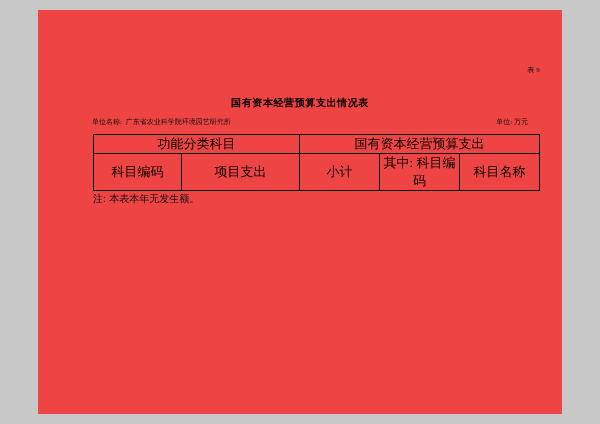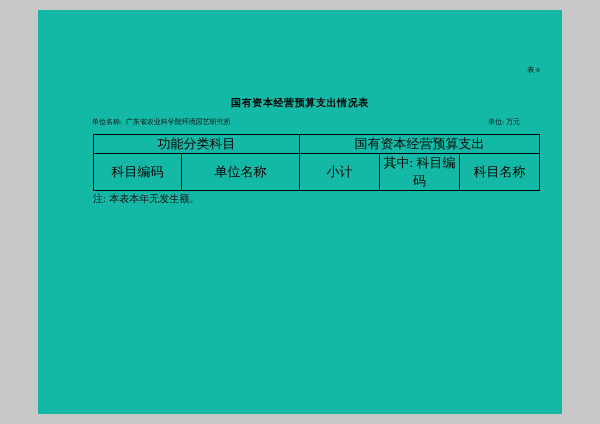--- a/index.html
+++ b/index.html
@@ -12,21 +12,21 @@
     background: #c8c8c8;
     font-family: "Liberation Serif", serif;
     overflow: hidden;
   }
   .page {
     position: absolute;
     left: 38px;
     top: 10px;
     width: 524px;
     height: 404px;
-    background: #14b8a6;
+    background: #ef4444;
     box-sizing: border-box;
     text-decoration: underline;
   }
   .sheet-no {
     position: absolute;
     right: 22px;
     top: 55px;
     font-size: 7px;
     color: #111;
     letter-spacing: 0.2px;
@@ -38,21 +38,21 @@
     top: 86px;
     text-align: center;
     font-size: 10px;
     font-weight: bold;
     color: #000;
     letter-spacing: 0.6px;
   }
   .meta-row {
     position: absolute;
     left: 24px;
-    right: 32px;
+    right: 24px;
     top: 107px;
     height: 12px;
     font-size: 7px;
     color: #111;
   }
   .meta-left {
     position: absolute;
     left: 30px;
     top: 0;
     white-space: nowrap;
@@ -130,21 +130,21 @@
       <col style="width:80px">
       <col style="width:80px">
     </colgroup>
     <tbody>
       <tr>
         <td class="grouphead" colspan="2">功能分类科目</td>
         <td class="grouphead" colspan="3">国有资本经营预算支出</td>
       </tr>
       <tr>
         <td>科目编码</td>
-        <td>单位名称</td>
+        <td>项目支出</td>
         <td>小计</td>
         <td>其中: 科目编码</td>
         <td>科目名称</td>
       </tr>
     </tbody>
   </table>
 
   <div class="note">
     <span class="note-label">注:</span>
     <span>本表本年无发生额。</span>

